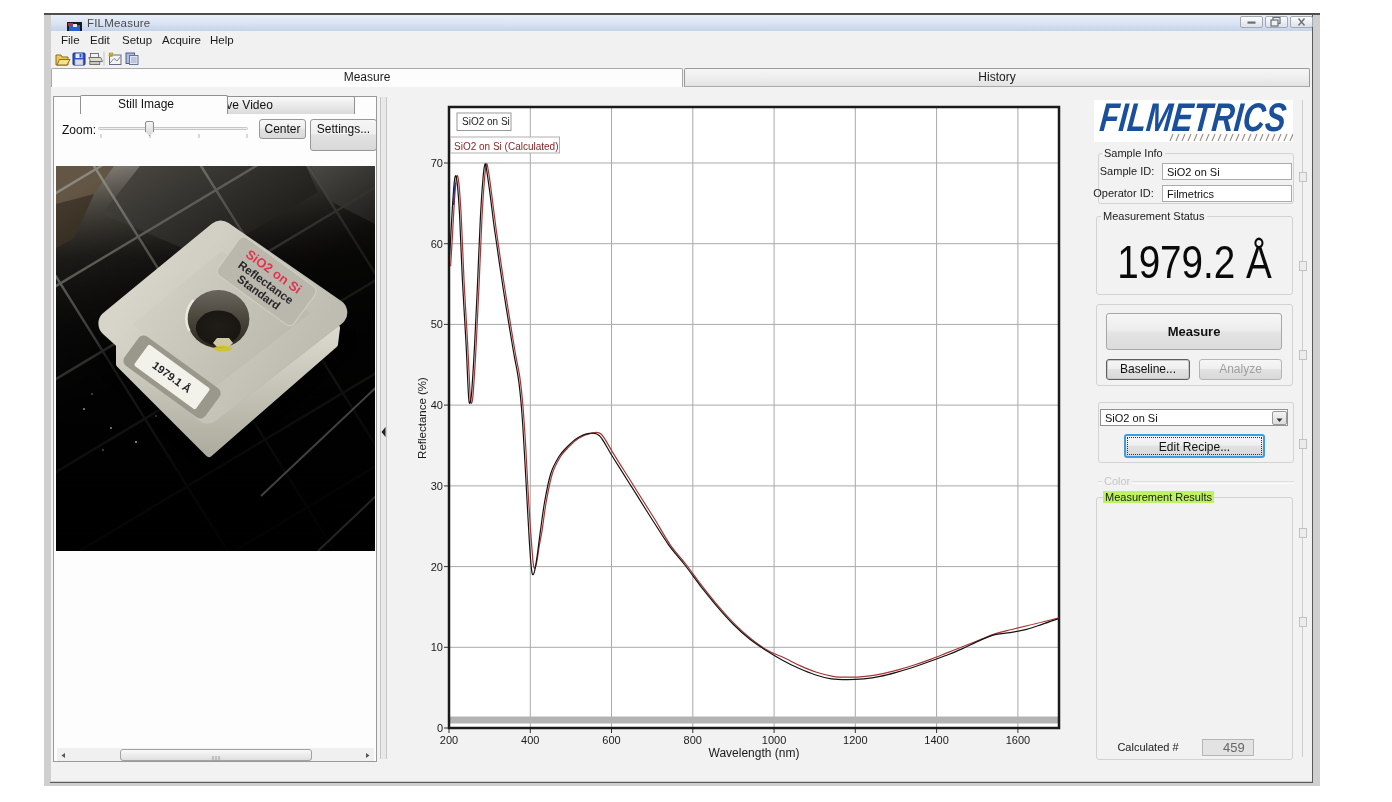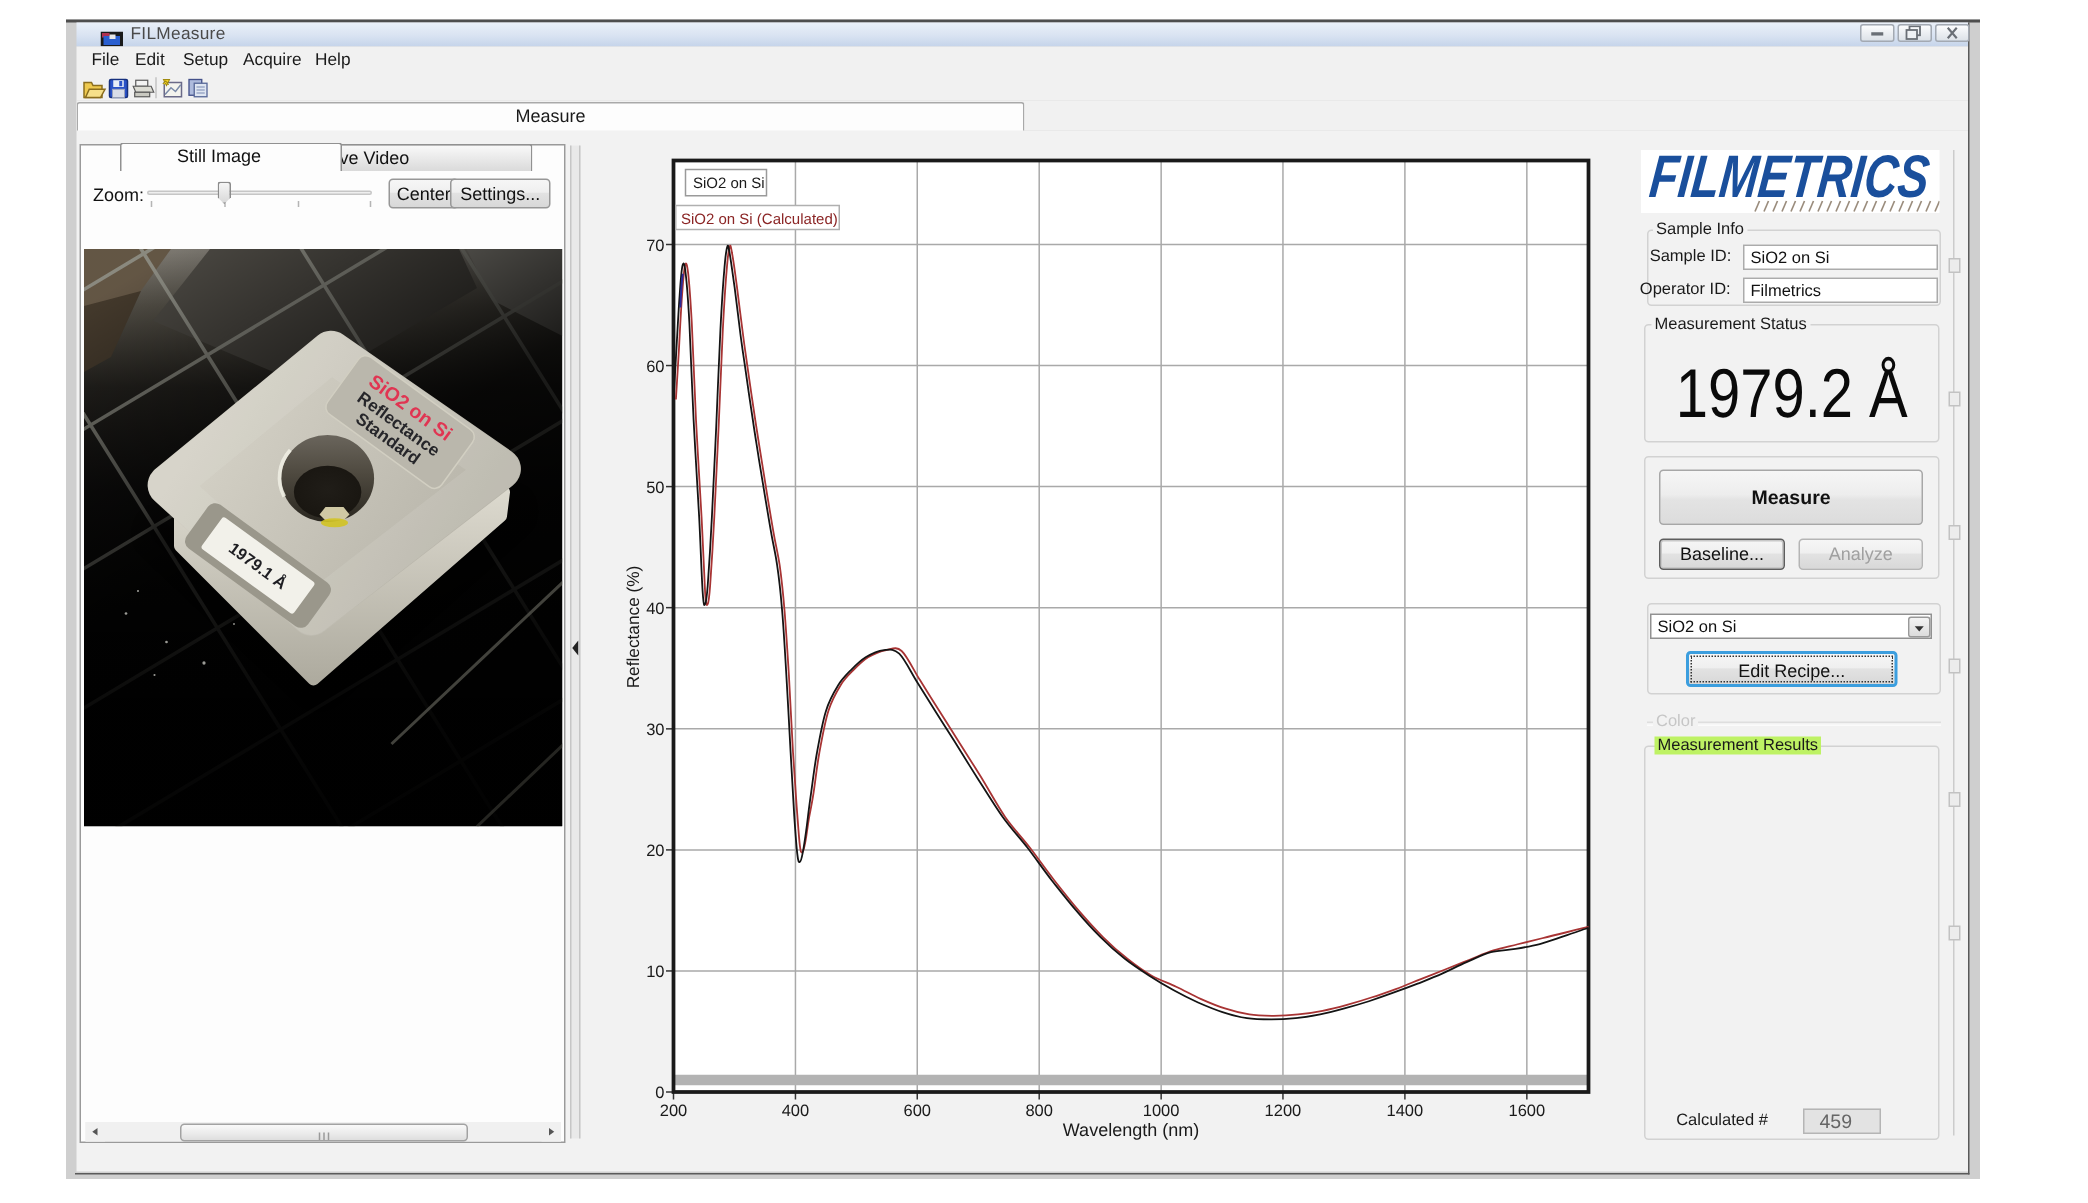--- a/index.html
+++ b/index.html
@@ -23,42 +23,42 @@
 #content{left:51px;top:87px;width:1261px;height:694px;background:#f2f2f2}
 
 #lpanel{left:53px;top:96px;width:324px;height:666px;background:#fdfdfd;border:1px solid #9a9a9a}
 #tab-still{left:80px;top:95px;width:148px;height:19px;text-indent:-16px;background:#fdfdfd;border:1px solid #919191;border-bottom:none;border-radius:2px 2px 0 0;font-size:12px;color:#111;text-align:center;line-height:17px;z-index:3}
 #tab-live{left:216px;top:96px;width:139px;height:18px;background:linear-gradient(#f9f9f9,#e8e8e8 55%,#dadada);border:1px solid #919191;border-bottom:none;border-radius:2px 2px 0 0;font-size:12px;color:#111;text-align:left;line-height:16px;z-index:2}
 #zoomlbl{left:62px;top:123px;font-size:12px;color:#111}
 #slider-track{left:98px;top:127px;width:150px;height:3px;background:#efefef;border:1px solid #c6c6c6;border-radius:2px}
 #slider-thumb{left:145px;top:121px;width:9px;height:15px;background:linear-gradient(#f5f5f5,#d9d9d9);border:1px solid #8c8c8c;border-radius:2px 2px 0 0;clip-path:polygon(0 0,100% 0,100% 70%,50% 100%,0 70%)}
 .btn{position:absolute;background:linear-gradient(#f6f6f6,#efefef 45%,#e2e2e2 50%,#d8d8d8);border:1px solid #979797;border-radius:3px;font-size:12px;color:#111;text-align:center}
 #btn-center{left:259px;top:119px;width:47px;height:20px;line-height:18px}
-#btn-settings{left:300px;top:119px;width:67px;height:20px;line-height:18px}
+#btn-settings{left:310px;top:119px;width:67px;height:32px;line-height:18px}
 #photo{left:56px;top:166px;width:319px;height:385px;overflow:hidden}
 
 #hscroll{left:57px;top:748px;width:317px;height:13px;background:#f0f0f0}
 .sbtn{position:absolute;top:0;width:13px;height:13px;background:#f0f0f0}
 #hthumb{position:absolute;left:63px;top:0.5px;width:192px;height:12px;background:linear-gradient(#f9f9f9,#eaeaea 60%,#dedede);border:1px solid #a2a2a2;border-radius:3px}
 
 #split1{left:380px;top:97px;width:7px;height:662px;background:#e9e9e9;border-left:1px solid #c6c6c6;border-right:1px solid #c6c6c6}
 #logo{left:1094px;top:100px;width:199px;height:42px;background:#fff}
 .grp{position:absolute;border:1px solid #d2d2d2;border-radius:3px}
 .grplbl{position:absolute;font-size:11px;color:#1a1a1a;background:#f2f2f2;padding:0 2px}
 .field{position:absolute;background:#fff;border:1px solid #ababab;font-size:11px;color:#111;padding:2px 4px}
 .rlbl{position:absolute;font-size:11px;color:#1a1a1a;text-align:center}
 #bigval{left:1096px;top:235px;width:197px;height:44px;font-size:46px;color:#0a0a0a;text-align:center;transform:scaleX(0.84);transform-origin:50% 50%}
 #btn-measure{left:1106px;top:313px;width:176px;height:37px;font-size:13px;font-weight:bold;line-height:35px;border-color:#a7a7a7;background:linear-gradient(#f6f6f6,#ededed 45%,#e3e3e3 55%,#dcdcdc)}
 #btn-baseline{left:1106px;top:359px;width:84px;height:21px;line-height:19px;border:1px solid #5e5e5e;box-shadow:0 0 0 1px #c8c8c8 inset}
 #btn-analyze{left:1199px;top:359px;width:83px;height:21px;line-height:19px;color:#a0a0a0;border-color:#b5b5b5}
 #combo{left:1100px;top:409px;width:188px;height:17px;background:#fff;border:1px solid #919191;font-size:11px;color:#111;padding:2px 4px}
 #combo-btn{left:1271.5px;top:410.5px;width:15px;height:14px;background:linear-gradient(#f4f4f4,#dcdcdc);border:1px solid #999;border-radius:2px}
 #btn-edit{left:1124px;top:434px;width:141px;height:24px;line-height:22px;border:2px solid #3c9ede;outline:1px dotted #333;outline-offset:-4px;border-radius:3px}
 #results{left:1099px;top:506px;width:192px;height:231px;background:#fff;border:1px solid #898989;border-top:1px solid #6a6a6a;font-size:11px;color:#111;padding:1px 3px;line-height:13px}
-#meas-num{left:1202px;top:739px;width:52px;height:17px;background:#e3e3e3;border:1px solid #b5b5b5;font-size:13px;color:#666;padding:0 10px}
+#meas-num{left:1202px;top:739px;width:52px;height:17px;background:#e3e3e3;border:1px solid #b5b5b5;font-size:13px;color:#666;padding:0 20px}
 #split2{left:1302px;top:100px;width:1px;height:657px;background:#cccccc}
 </style></head>
 <body>
 <div id="stage">
 <div class="abs" id="frame">
       <div class="inner-r"></div>
       <div class="inner-b"></div>
     </div>
 <div class="abs" id="titlebar"></div>
 <div class="abs" id="title-ico"><svg width="15" height="10" viewBox="0 0 15 10">
@@ -125,20 +125,21 @@
 <g stroke="#7a8ab2" stroke-width="0.7">
             <line x1="6" y1="6" x2="11.5" y2="6"></line>
             <line x1="6" y1="8" x2="11.5" y2="8"></line>
             <line x1="6" y1="10" x2="11.5" y2="10"></line>
           </g>
 </g>
 </svg>
 </div>
 <div class="abs" id="tabstrip">
       <div id="tab-measure">Measure</div>
+      <div id="tab-history">History</div>
     </div>
 <div class="abs" id="content"></div>
 <svg class="abs" width="1392" height="802" viewBox="0 0 1392 802" style="left:0;top:0">
 <defs>
         <clipPath id="plotclip">
           <rect x="449" y="107" width="610" height="621"></rect>
         </clipPath>
       </defs>
 <rect x="449" y="107" width="610" height="621" fill="#ffffff" stroke="none"></rect>
 <line x1="530.3" y1="107" x2="530.3" y2="728" stroke="#a9a9a9" stroke-width="1"></line>

